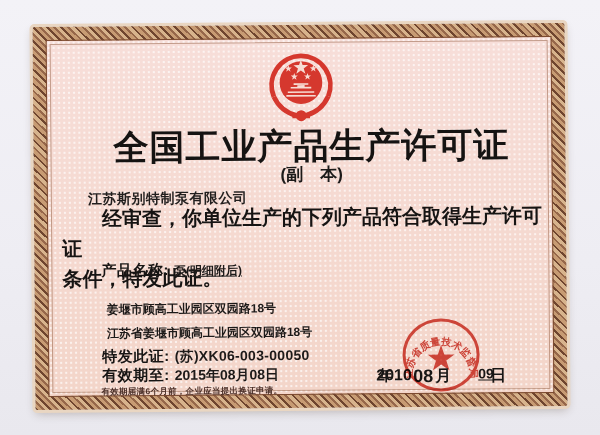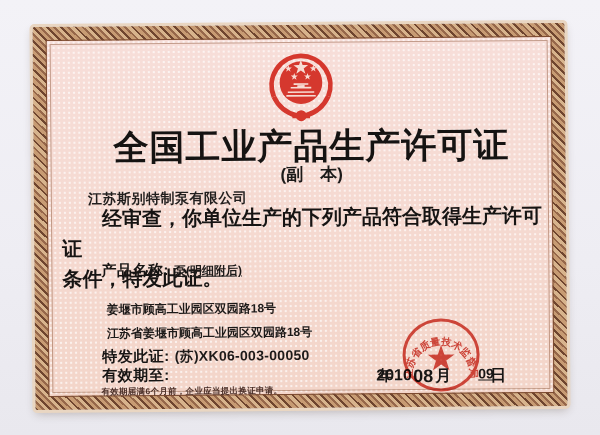--- a/index.html
+++ b/index.html
@@ -121,20 +121,21 @@
     </div>
     <div class="row row-2">
       <span class="val">江苏省姜堰市顾高工业园区双园路18号</span>
     </div>
     <div class="row row-3">
       <span class="lbl">特发此证:</span>
       <span class="val">(苏)XK06-003-00050</span>
     </div>
     <div class="row row-4">
       <span class="lbl">有效期至:</span>
+      <span class="val">2015年08月08日</span>
     </div>
 
     <div class="footnote">有效期届满6个月前，企业应当提出换证申请。</div>
 
     <div class="dateline">
       <span class="d-year">2010</span>
       <span class="d-year-u">年</span>
       <span class="d-month">08</span>
       <span class="d-month-u">月</span>
       <span class="d-day">09</span>

